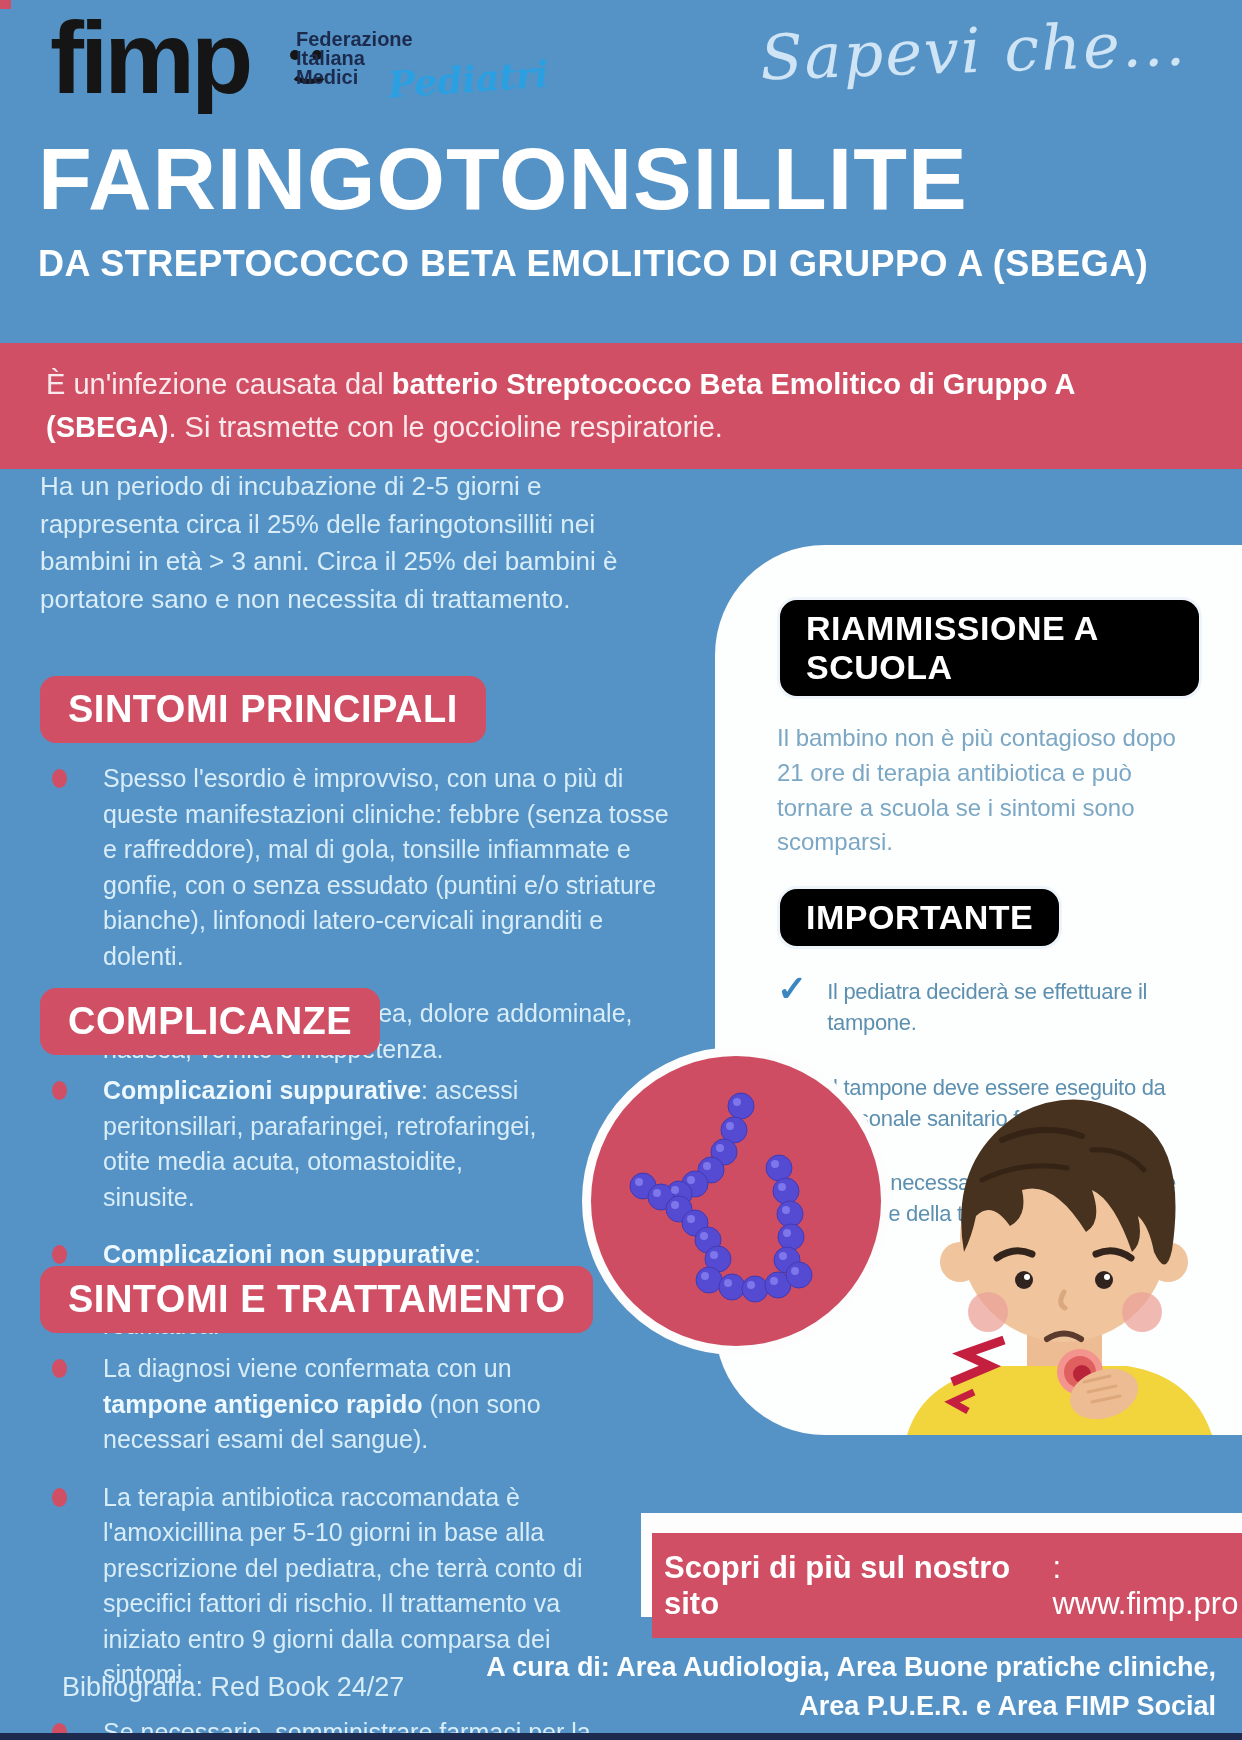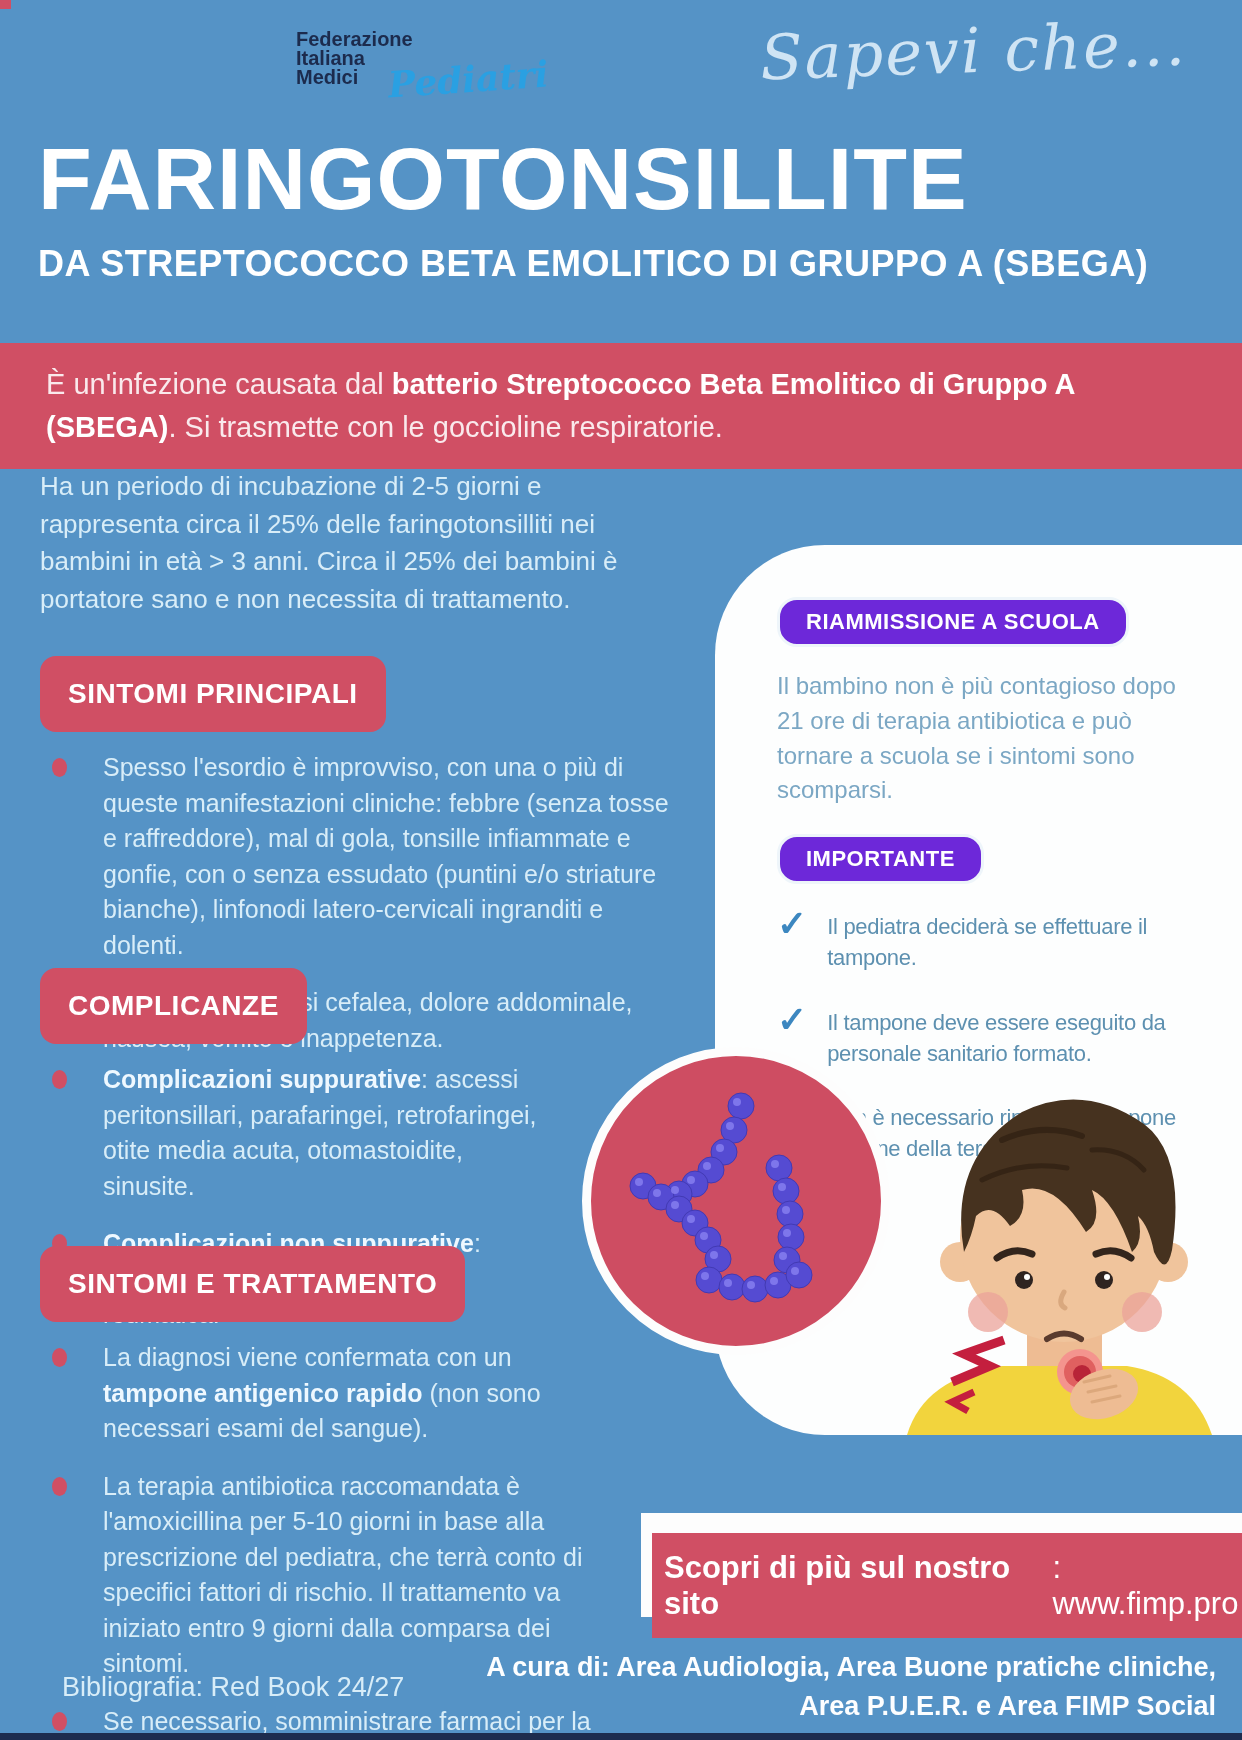--- a/index.html
+++ b/index.html
@@ -25,32 +25,32 @@
   .banner{position:absolute;left:0;top:343px;width:100%;height:126px;background:#d04f64;
     display:flex;flex-direction:column;justify-content:center;box-sizing:border-box;padding:0 46px;
     font-size:29px;line-height:1.5;color:rgba(255,255,255,.88);}
   .banner b{color:#ffffff;}
   
   .intro{position:absolute;left:40px;top:468px;width:625px;font-size:26px;line-height:1.45;color:#d8edf8;}
   .section{position:absolute;left:40px;}
   .sec-sintomi{top:656px;width:640px;}
   .sec-complicanze{top:968px;width:515px;}
   .sec-diagnosi{top:1246px;width:580px;}
-  .pill-red{display:inline-block;background:#d04f64;color:#fff;font-weight:bold;font-size:28px;
-    letter-spacing:0.5px;padding:22px 28px;border-radius:16px;}
+  .pill-red{display:inline-block;background:#d04f64;color:#fff;font-weight:bold;font-size:38px;
+    letter-spacing:0.5px;padding:12px 28px;border-radius:16px;margin-top:20px;}
   .bullets{margin-top:18px;}
   .bullet{display:flex;align-items:flex-start;margin-bottom:22px;}
   .dot{flex:0 0 auto;width:15px;height:19px;border-radius:50%;background:#d04f64;margin:8px 14px 0 12px;}
   .bullet p{margin:0 0 0 22px;font-size:25px;line-height:1.42;color:#d8edf8;}
   .bullet p b{color:#eef8ff;}
   .biblio{position:absolute;left:62px;top:1672px;font-size:27px;color:#d8edf8;}
   
   .panel{position:absolute;left:715px;top:545px;width:527px;height:890px;background:#fdfefe;
     border-radius:110px 0 0 110px;z-index:1;box-sizing:border-box;padding:52px 40px 0 62px;}
-  .pill-blue{display:inline-block;background:#6d28d9;color:#fff;font-weight:bold;font-size:22px;
+  .pill-blue{display:inline-block;background:#000000;color:#fff;font-weight:bold;font-size:34px;
     letter-spacing:0.5px;padding:9px 26px;border-radius:20px;border:3px solid #eef5fa;}
   .panel-par{width:430px;margin:22px 0 26px 0;font-size:24px;line-height:1.45;color:#7ba7c4;}
   .checks{margin-top:24px;}
   .check-row{display:flex;align-items:flex-start;margin-bottom:26px;}
   .check-glyph{flex:0 0 auto;font-size:36px;line-height:1;color:#3c87c0;font-weight:bold;margin-right:16px;transform:translateY(-2px);}
   .check-row p{margin:4px;width:420px;font-size:22px;line-height:1.4;color:#5d90b0;letter-spacing:-0.3px;}
   
   .bacteria{position:absolute;left:582px;top:1047px;width:290px;height:290px;border-radius:50%;
     background:#ce4d62;border:9px solid #fdfdfd;z-index:4;box-sizing:content-box;}
   .boy{position:absolute;left:852px;top:1040px;width:390px;height:395px;overflow:hidden;z-index:3;}
@@ -66,20 +66,26 @@
   .footer-bar{position:absolute;left:0;bottom:0;width:100%;height:7px;background:#1d2c4e;}
 </style>
 </head>
 <body>
 
 <div class="poster">
 
   <div class="corner-accent"></div>
 
   <div class="logo">
+    <div class="wordmark">
+      <span>fimp</span>
+      <span class="smiley-eye" style="left:240px;top:44px;"></span>
+      <span class="smiley-eye" style="left:262px;top:44px;"></span>
+      <span class="smiley-mouth" style="left:239px;top:52px;"></span>
+    </div>
     <div class="org-lines">
       <div>Federazione</div>
       <div>Italiana</div>
       <div>Medici</div>
     </div>
     <div class="pediatri">Pediatri</div>
   </div>
 
   <div class="tagline">Sapevi che...</div>
 

